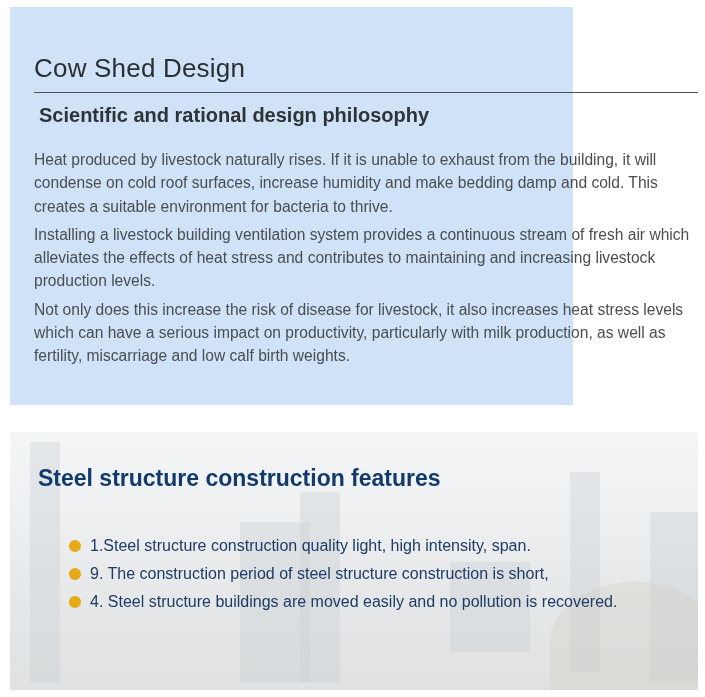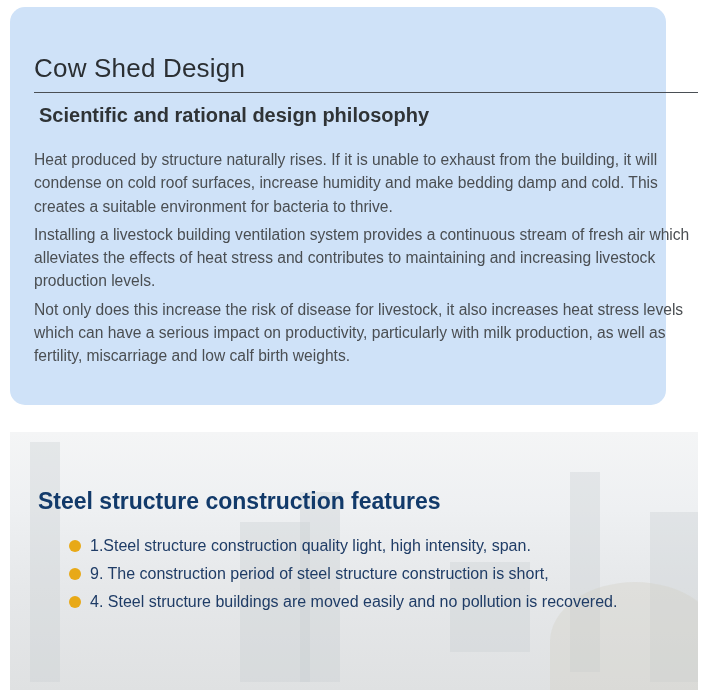--- a/index.html
+++ b/index.html
@@ -1,21 +1,20 @@
 <!DOCTYPE html>
 <html><head>
   <meta charset="utf-8">
   <style>
     html, body { margin: 0; padding: 0; background: #ffffff; }
     body { width: 705px; height: 697px; position: relative; overflow: hidden; font-family: "Liberation Sans", sans-serif; }
 
     .panel-blue {
-      position: absolute; left: 10px; top: 7px; width: 656px; height: 398px;
+      position: absolute; left: 10px; top: 7px; width: 563px; height: 398px;
       background: #cfe2f8;
-      border-radius: 15px;
     }
     .title {
       position: absolute; left: 24px; top: 46px; margin: 0;
       font-size: 26px; font-weight: normal; color: #2b2f33; letter-spacing: 0.2px;
     }
     .rule {
       position: absolute; left: 24px; top: 85px; width: 664px; height: 0;
       border-top: 1px solid #4a4f55;
     }
     .subtitle {
@@ -31,21 +30,21 @@
 
     .panel-gray {
       position: absolute; left: 10px; top: 432px; width: 688px; height: 258px;
       background: linear-gradient(180deg, #f4f5f6 0%, #eef0f2 30%, #e6e8ea 60%, #dfe1e2 100%);
       overflow: hidden;
     }
     .bg-bldg { position: absolute; background: rgba(200,205,210,0.35); }
     .bg-mound { position: absolute; background: rgba(210,205,195,0.35); border-radius: 50% 50% 0 0; }
 
     .features-title {
-      position: absolute; left: 28px; top: 56px; margin: 0;
+      position: absolute; left: 28px; top: 33px; margin: 0;
       font-size: 23px; font-weight: bold; color: #123a6a;
     }
     .features {
       position: absolute; left: 40px; top: 84px; margin: 16px; padding: 0; list-style: none;
     }
     .features li {
       position: relative; padding-left: 24px; font-size: 16px; line-height: 28px; color: #1f3c66;
     }
     .bullet {
       position: absolute; left: 3px; top: 8px; width: 12px; height: 12px; border-radius: 50%;
@@ -54,21 +53,21 @@
     .cont { display: block; padding-left: 17px; }
   </style>
 </head>
 <body>
 
 <section class="panel-blue">
   <h1 class="title">Cow Shed Design</h1>
   <div class="rule"></div>
   <h2 class="subtitle">Scientific and rational design philosophy</h2>
   <div class="body-text">
-    <p>Heat produced by structure naturally rises. If it is unable to exhaust from the building, it will condense on cold roof surfaces, increase humidity and make bedding damp and cold. This creates a suitable environment for bacteria to thrive.</p>
+    <p>Heat produced by livestock naturally rises. If it is unable to exhaust from the building, it will condense on cold roof surfaces, increase humidity and make bedding damp and cold. This creates a suitable environment for bacteria to thrive.</p>
     <p>Installing a livestock building ventilation system provides a continuous stream of fresh air which alleviates the effects of heat stress and contributes to maintaining and increasing livestock production levels.</p>
     <p>Not only does this increase the risk of disease for livestock, it also increases heat stress levels which can have a serious impact on productivity, particularly with milk production, as well as fertility, miscarriage and low calf birth weights.</p>
   </div>
 </section>
 
 <section class="panel-gray">
   <div class="bg-bldg" style="left:20px;top:10px;width:30px;height:240px;"></div>
   <div class="bg-bldg" style="left:230px;top:90px;width:70px;height:160px;"></div>
   <div class="bg-bldg" style="left:290px;top:60px;width:40px;height:190px;"></div>
   <div class="bg-bldg" style="left:560px;top:40px;width:30px;height:200px;"></div>

